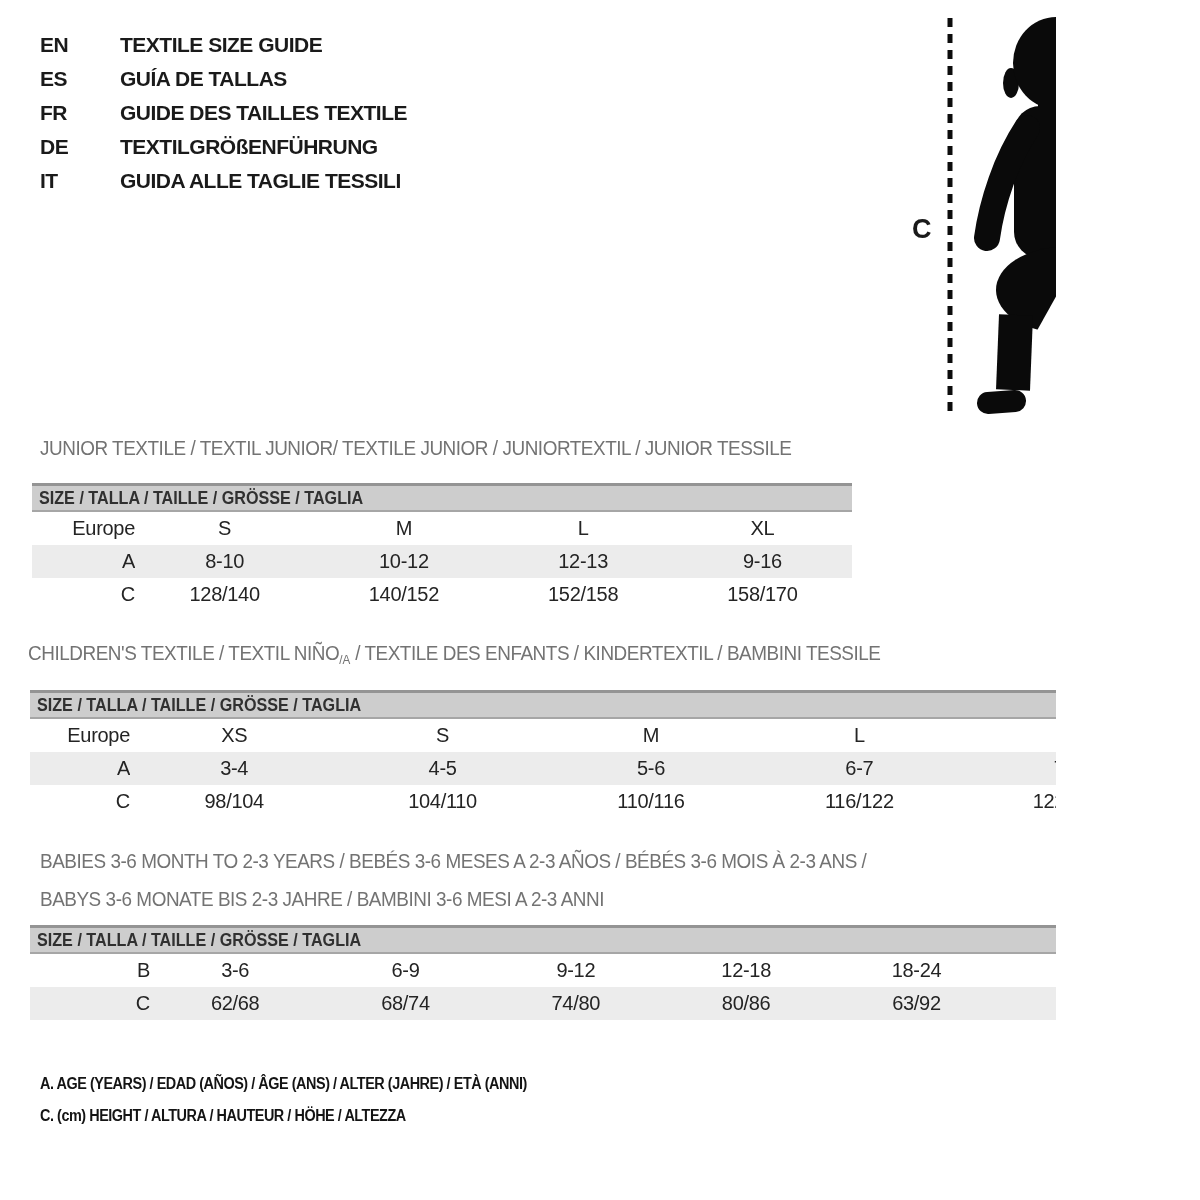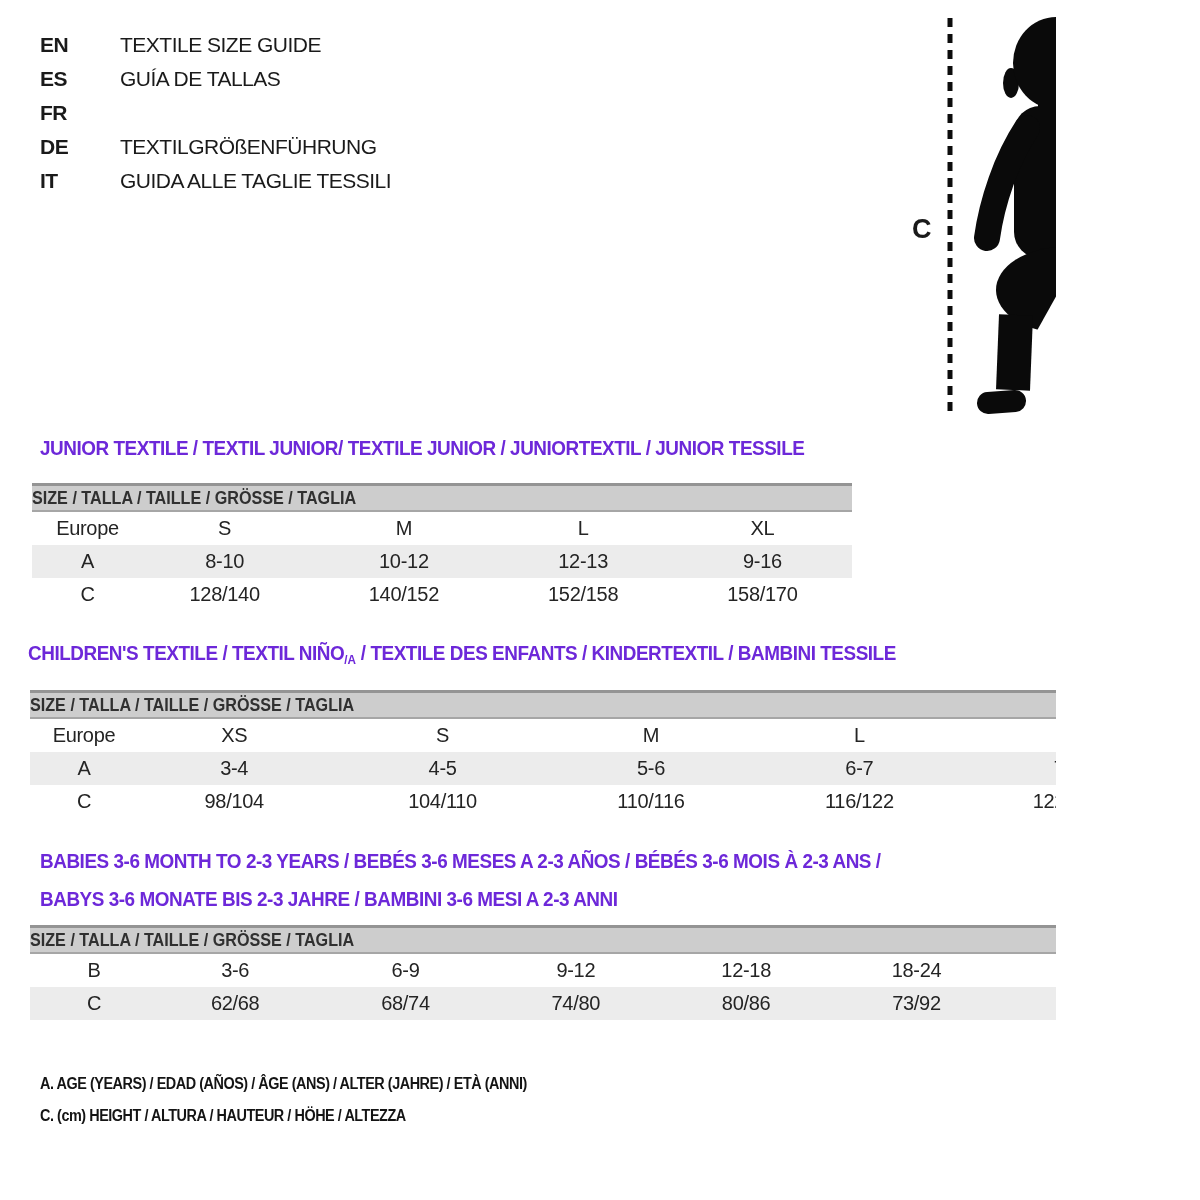--- a/index.html
+++ b/index.html
@@ -6,38 +6,38 @@
   .page{position:relative;width:1056px;height:1200px;background:#ffffff;overflow:hidden;
         font-family:"Liberation Sans",sans-serif;color:#1a1a1a;}
   .abs{position:absolute;}
   .cnd{display:inline-block;transform:scaleX(0.9);transform-origin:0 50%;white-space:nowrap;}
   .cnd85{display:inline-block;transform:scaleX(0.85);transform-origin:0 50%;white-space:nowrap;}
 
   
   .lang{left:40px;top:28px;}
   .lang-row{display:flex;height:34px;align-items:center;}
   .lang-code{width:80px;font-weight:700;font-size:21px;letter-spacing:-0.5px;}
-  .lang-label{font-weight:400;font-size:21px;letter-spacing:-0.5px;white-space:nowrap;text-align:right;}
+  .lang-label{font-weight:700;font-size:21px;letter-spacing:-0.5px;white-space:nowrap;text-align:right;}
 
   
   .fig-svg{left:900px;top:0px;}
   .fig-c{left:912px;top:214px;font-weight:700;font-size:27px;letter-spacing:-0.5px;}
 
   
-  .sec-h{font-weight:700;font-size:21px;letter-spacing:-0.5px;color:#6d28d9;}
+  .sec-h{font-weight:400;font-size:21px;letter-spacing:-0.5px;color:#737373;}
   .subA{font-size:13px;position:relative;top:4px;letter-spacing:0;}
 
   
   .tblwrap{position:absolute;}
   .band{background:#cdcdcd;border-top:3px solid #949494;border-bottom:2px solid #a6a6a6;
-        height:24px;line-height:24px;font-weight:700;font-size:19px;color:#303030;}
+        height:24px;line-height:24px;padding-left:7px;font-weight:700;font-size:19px;color:#303030;}
   table{border-collapse:collapse;table-layout:fixed;width:100%;}
   td{height:33px;font-size:20px;letter-spacing:-0.3px;text-align:center;vertical-align:middle;
      color:#242424;padding:0;overflow:hidden;white-space:nowrap;}
-  td.lbl{text-align:center;padding-left:8px;}
+  td.lbl{text-align:right;padding-left:8px;}
   tr.shade td{background:#ececec;}
 
   
   .babies-h div{line-height:38px;}
   .legend{left:40px;top:1068px;}
   .legend-line{font-weight:700;font-size:16px;letter-spacing:-0.5px;line-height:32px;color:#141414;}
 </style>
 </head>
 <body>
 
@@ -47,20 +47,21 @@
     <div class="lang-row">
       <span class="lang-code">EN</span>
       <span class="lang-label">TEXTILE SIZE GUIDE</span>
     </div>
     <div class="lang-row">
       <span class="lang-code">ES</span>
       <span class="lang-label">GUÍA DE TALLAS</span>
     </div>
     <div class="lang-row">
       <span class="lang-code">FR</span>
+      <span class="lang-label">GUIDE DES TAILLES TEXTILE</span>
     </div>
     <div class="lang-row">
       <span class="lang-code">DE</span>
       <span class="lang-label">TEXTILGRÖßENFÜHRUNG</span>
     </div>
     <div class="lang-row">
       <span class="lang-code">IT</span>
       <span class="lang-label">GUIDA ALLE TAGLIE TESSILI</span>
     </div>
   </div>
@@ -198,21 +199,21 @@
         <td>12-18</td>
         <td>18-24</td>
         <td>24-36</td>
       </tr>
       <tr class="shade">
         <td class="lbl">C</td>
         <td>62/68</td>
         <td>68/74</td>
         <td>74/80</td>
         <td>80/86</td>
-        <td>73/92</td>
+        <td>63/92</td>
         <td>92/98</td>
       </tr>
     </tbody>
       </table>
   </div>
 
   <div class="abs legend">
     <div class="legend-line"><span class="cnd">A. AGE (YEARS) / EDAD (AÑOS) / ÂGE (ANS) / ALTER (JAHRE) / ETÀ (ANNI)</span></div>
     <div class="legend-line"><span class="cnd">C. (cm) HEIGHT / ALTURA / HAUTEUR / HÖHE / ALTEZZA</span></div>
   </div>

